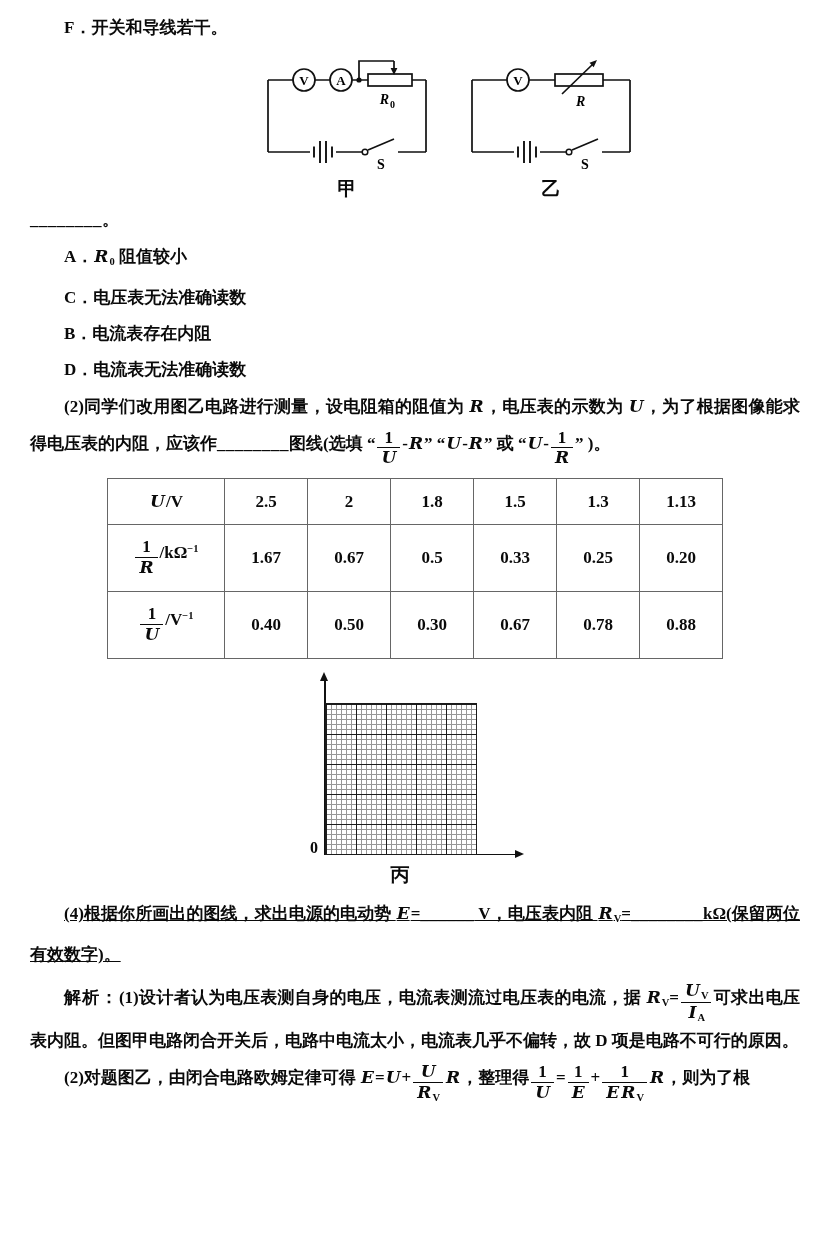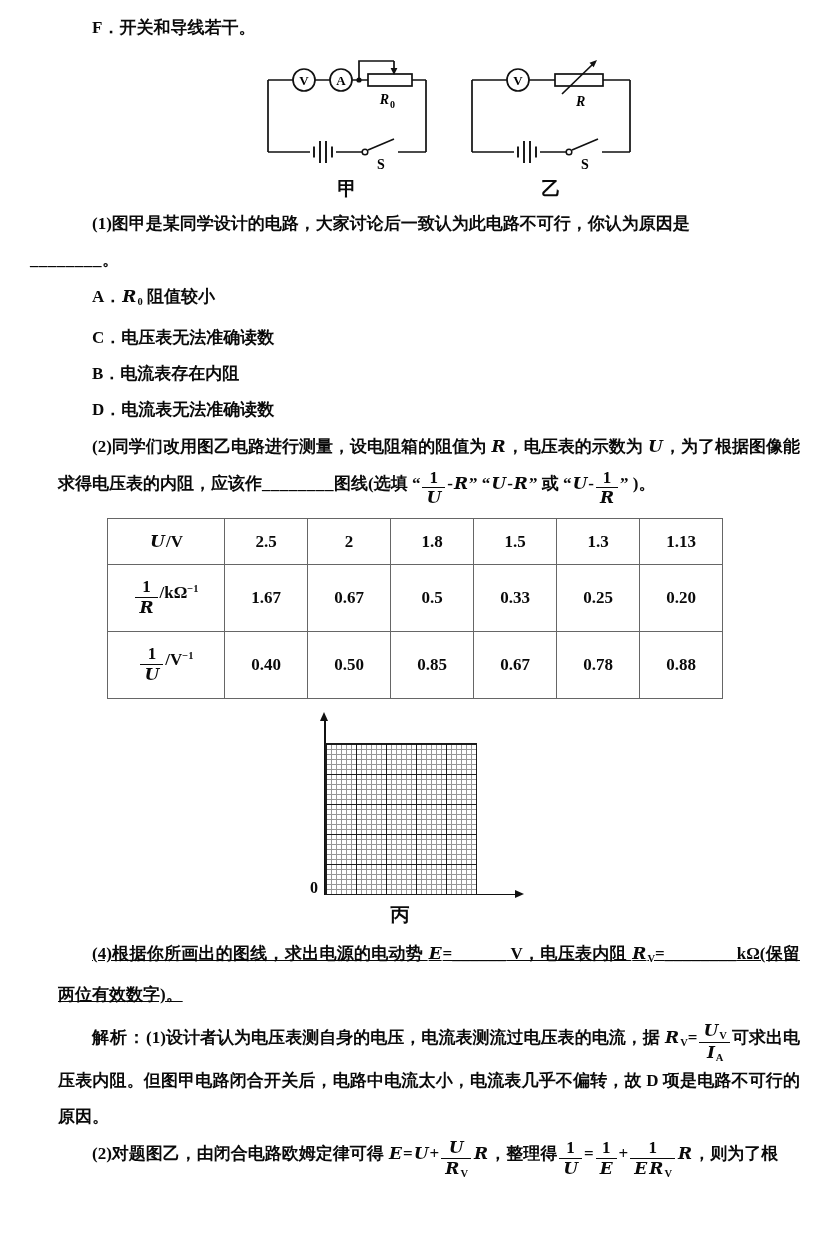--- a/index.html
+++ b/index.html
@@ -3,21 +3,21 @@
 <meta charset="utf-8">
 <style>
   html,body{margin:0;padding:0;background:#fff;}
   .page{
     position:relative; width:830px; height:1256px; background:#fff; overflow:hidden;
     box-sizing:border-box; padding:10px 30px 0 30px;
     color:#0a0a0a; font-family:"Liberation Serif","DejaVu Serif",serif;
     font-weight:bold; font-size:17px;
   }
   .para{margin:0; line-height:36px; text-align:justify;}
-  .indent{text-indent:2em;margin-left:28px;}
+  .indent{text-indent:2em;}
   .v{font-style:italic; font-family:"DejaVu Serif","Liberation Serif",serif; padding:0 1px;}
   sub{font-size:10.5px; vertical-align:-3px; font-style:normal;}
   sup{font-size:10.5px; vertical-align:6px; font-style:normal;}
   .blank{letter-spacing:0.5px;}
   .sol-label{font-weight:bold; letter-spacing:1px;}
   .frac{display:inline-block; vertical-align:-0.85em; text-align:center; line-height:1.1; margin:0 2px; text-indent:0;}
   .frac .fn{display:block; border-bottom:1.6px solid #0a0a0a; padding:0 3px 0px 3px;}
   .frac .fd{display:block; padding:0 3px;}
   
   .figures{display:flex; justify-content:center; gap:26px; margin:4px 0 2px 0; transform:translateX(34px);}
@@ -93,21 +93,20 @@
         <text x="114" y="56" font-size="14" font-weight="bold" font-style="italic">R</text>
         <path d="M56,96.5 V107.5 M62,91 V113 M68,91 V113 M74,96.5 V107.5" stroke="#111" stroke-width="1.9" fill="none"></path>
         <circle cx="107" cy="102" r="2.8" stroke="#111" stroke-width="1.5" fill="#fff"></circle>
         <path d="M110,100 L136,89" stroke="#111" stroke-width="1.7"></path>
         <text x="119" y="119" font-size="14" font-weight="bold">S</text>
       </svg>
       <figcaption>乙</figcaption>
     </figure>
   </div>
 
-  <p class="para indent mt6">(1)图甲是某同学设计的电路，大家讨论后一致认为此电路不可行，你认为原因是</p>
   <p class="para"><span class="blank">________</span>。</p>
 
   <p class="para indent">A．<i class="v">R</i><sub>0</sub> 阻值较小</p>
   <p class="para indent">C．电压表无法准确读数</p>
   <p class="para indent">B．电流表存在内阻</p>
   <p class="para indent">D．电流表无法准确读数</p>
 
   <p class="para indent">(2)同学们改用图乙电路进行测量，设电阻箱的阻值为 <i class="v">R</i>，电压表的示数为 <i class="v">U</i>，为了根据图像能求得电压表的内阻，应该作<span class="blank">________</span>图线(选填 “<span class="frac"><span class="fn">1</span><span class="fd"><i class="v">U</i></span></span>-<i class="v">R</i>”  “<i class="v">U</i>-<i class="v">R</i>” 或 “<i class="v">U</i>-<span class="frac"><span class="fn">1</span><span class="fd"><i class="v">R</i></span></span>” )。</p>
 
   <table class="dtable">
@@ -127,21 +126,21 @@
           <td>0.67</td>
           <td>0.5</td>
           <td>0.33</td>
           <td>0.25</td>
           <td>0.20</td>
         </tr>
         <tr class="tall">
           <td class="hd"><span class="frac"><span class="fn">1</span><span class="fd"><i class="v">U</i></span></span>/V<sup>−1</sup></td>
           <td>0.40</td>
           <td>0.50</td>
-          <td>0.85</td>
+          <td>0.30</td>
           <td>0.67</td>
           <td>0.78</td>
           <td>0.88</td>
         </tr>
       </tbody>
   </table>
 
   <div class="graph-wrap">
     <div class="plot">
       <span class="yarrow"></span>

